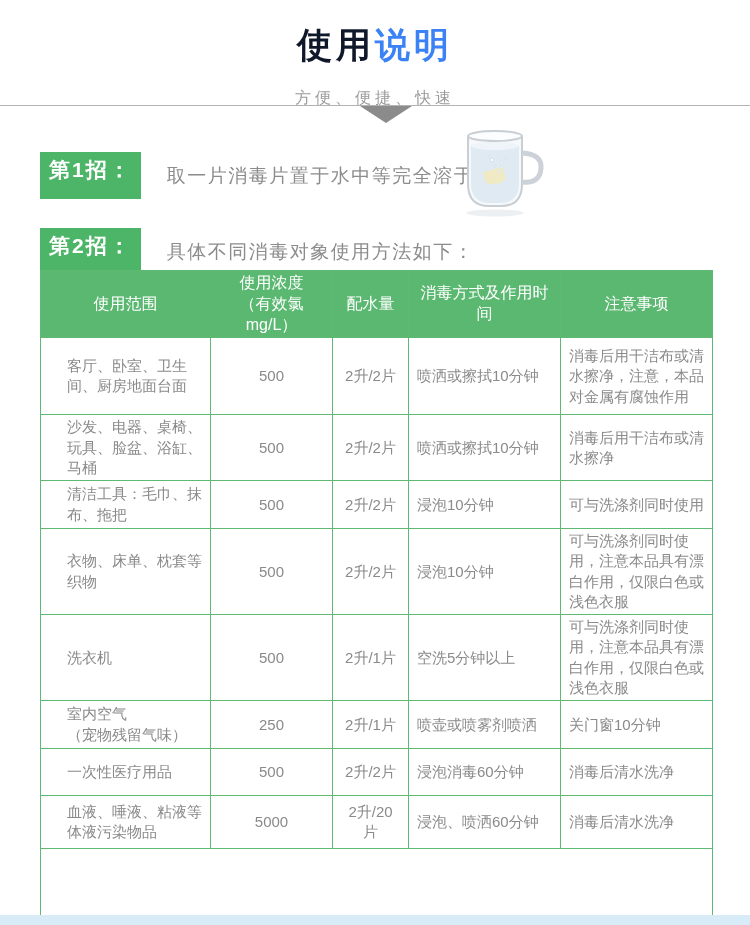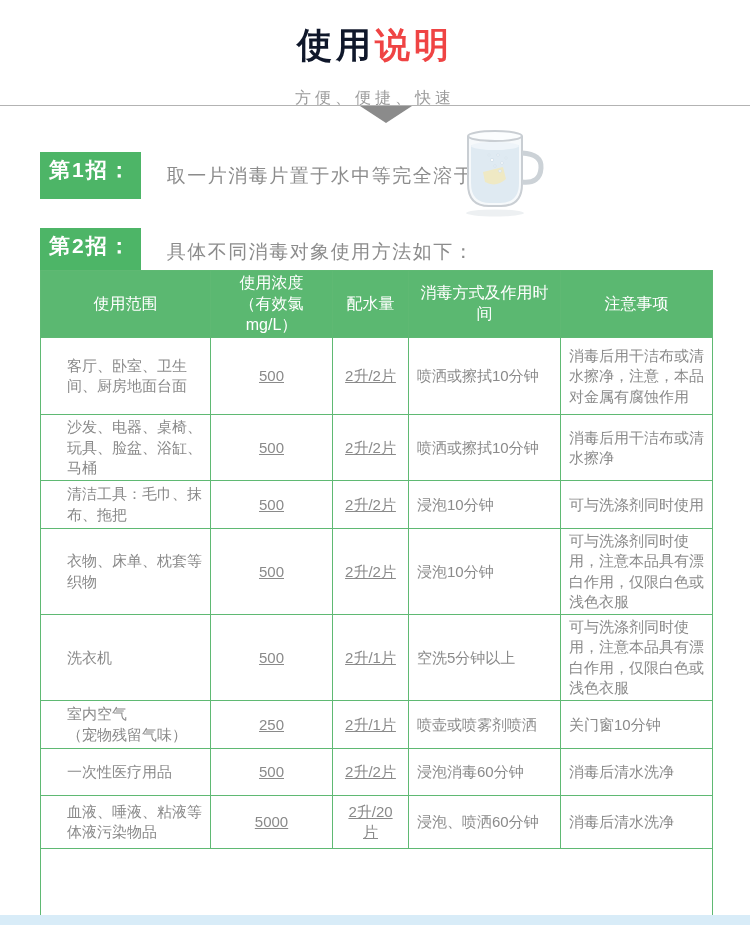--- a/index.html
+++ b/index.html
@@ -3,21 +3,21 @@
 <meta charset="utf-8">
 <style>
   * { margin:0; padding:0; box-sizing:border-box; }
   body { font-family:"Liberation Sans","DejaVu Sans",sans-serif; background:#fff; }
   .page { position:relative; width:750px; height:925px; background:#fff; overflow:hidden; margin:0 auto; }
 
   
   .header { position:absolute; top:22px; left:0; width:100%; text-align:center; }
   .title { font-size:35px; font-weight:bold; letter-spacing:4px; }
   .title .accent { color:#0f172a; }
-  .title .rest { color:#ef4444; }
+  .title .rest { color:#3b82f6; }
   .subtitle { margin-top:19px; font-size:16px; color:#9b9b9b; letter-spacing:4px; }
 
   .divider { position:absolute; top:105px; left:0; width:750px; border-top:1px solid #b3b3b3; }
   .arrow-down { position:absolute; top:106px; left:360px; width:0; height:0;
     border-left:26px solid transparent; border-right:26px solid transparent;
     border-top:17px solid #8b8b8b; }
 
   
   .step { position:absolute; left:40px; display:flex; align-items:center; }
   .step-1 { top:152px; }
@@ -30,21 +30,21 @@
   .glass { position:absolute; left:446px; top:122px; }
 
   
   .usage-table { position:absolute; top:270px; left:40px; width:672px;
     border-collapse:collapse; table-layout:fixed; }
   .usage-table th, .usage-table td { border:1px solid #5fb973; white-space:pre-line; overflow:hidden; }
   .usage-table th { background:#5bb871; color:#ffffff; font-weight:normal; font-size:16px;
     text-align:center; padding:2px 4px; line-height:1.3; }
   .usage-table td { font-size:15px; color:#8a8a8a; line-height:1.35; padding:2px 8px; }
   td.c0 { text-align:left; padding-left:26px; }
-  td.c1, td.c2 { text-align:center;text-decoration:underline; }
+  td.c1, td.c2 { text-align:center; }
   td.c3, td.c4 { text-align:left;margin-left:30px; }
   .note-cell { padding:4px 10px !important; }
 
   .bottom-strip { position:absolute; left:0; bottom:0; width:750px; height:10px; background:#d8ecf8; }
 </style>
 </head>
 <body>
 
 <div class="page">
 

